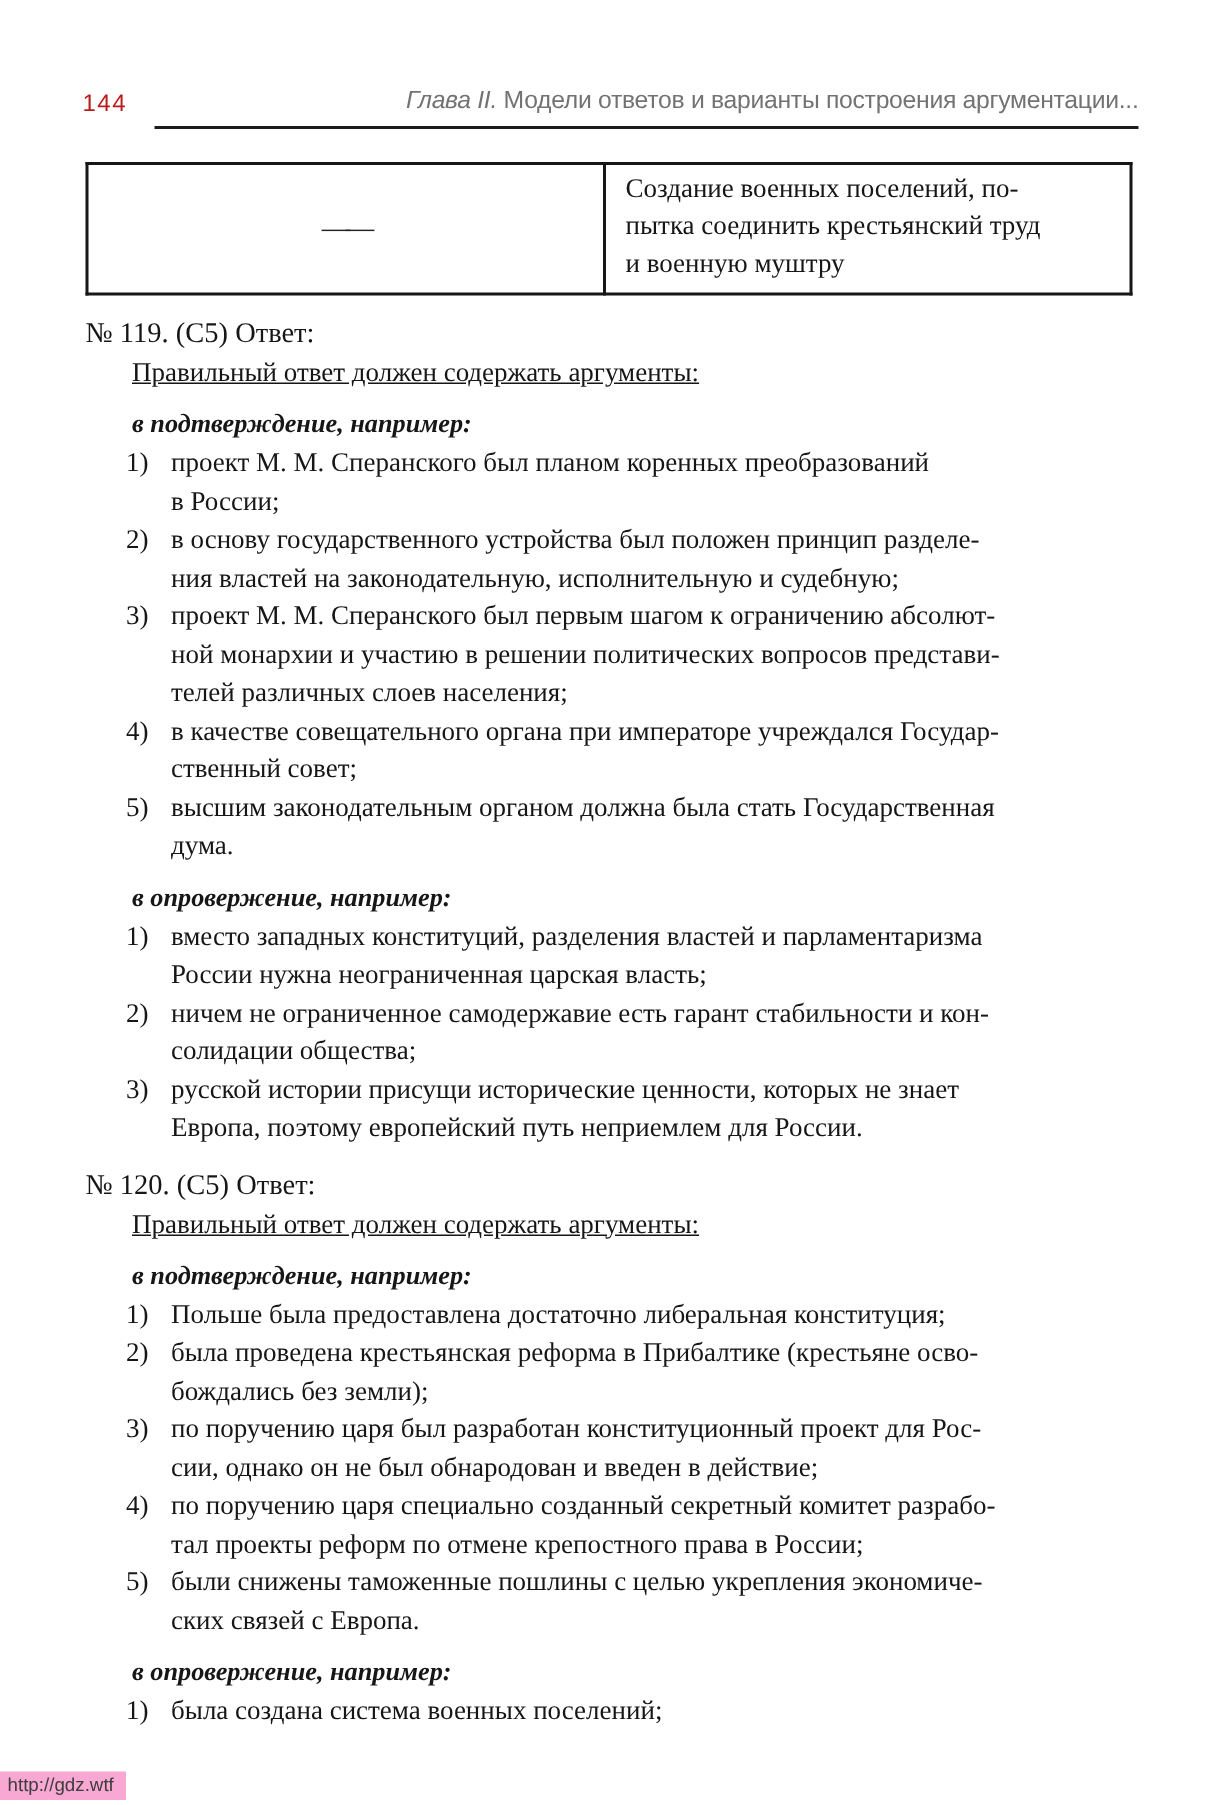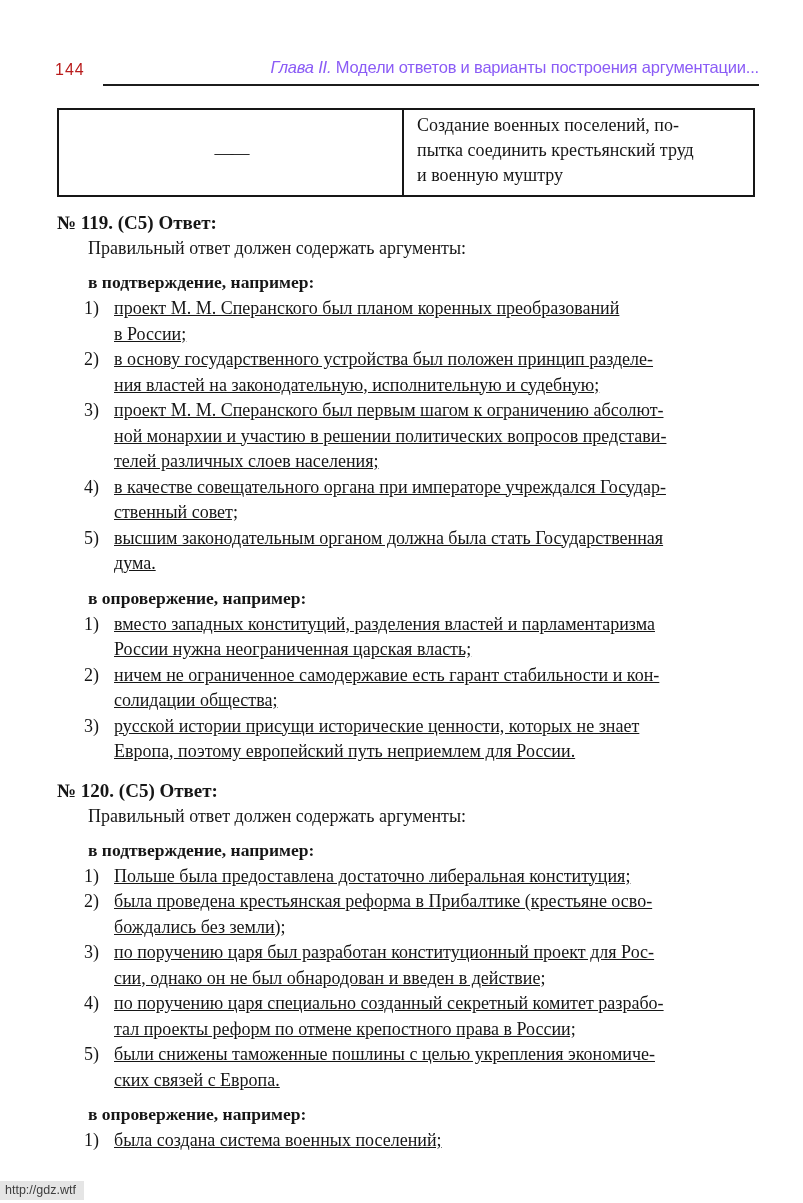--- a/index.html
+++ b/index.html
@@ -16,21 +16,21 @@
   .runhead { position: absolute; top: 58px; left: 0; right: 0; height: 38px; }
   .pageno {
     position: absolute; left: 55px; top: 3px;
     font-family: "Liberation Sans", sans-serif;
     font-size: 16px; letter-spacing: 1px; color: #b91c1c;
   }
   .chapter {
     position: absolute; left: 103px; right: 44px; top: 0;
     text-align: right;
     font-family: "Liberation Sans", sans-serif;
-    font-size: 16.5px; letter-spacing: -0.2px; color: #8b5cf6;
+    font-size: 16.5px; letter-spacing: -0.2px; color: #737373;
     padding-bottom: 7px;
     border-bottom: 2.5px solid #1c1c1c;
   }
   .chapter .prefix { font-style: italic; }
 
   
   .content { position: absolute; left: 57px; top: 108px; width: 698px; }
 
   
   table.answers {
@@ -46,36 +46,36 @@
   td.cell-dash { width: 345px; text-align: center; vertical-align: middle; }
   .dash { letter-spacing: -3px; font-size: 19px; color: #222; }
   td.cell-desc {
     font-size: 18px; line-height: 25px;
     padding: 3px 0 7px 13px; white-space: pre-line;
     vertical-align: top;
   }
 
   
   .sec { margin-top: 12px; }
-  .sec-heading { font-size: 19px; font-weight: bold; line-height: 27px; }
-  .intro { margin-left: 31px; font-size: 18px; line-height: 25px; }
+  .sec-heading { font-size: 19px; font-weight: normal; line-height: 27px; }
+  .intro { margin-left: 31px; font-size: 18px; line-height: 25px; text-decoration: underline; }
   .sublabel {
     margin-left: 31px; margin-top: 9px;
-    font-weight: bold; 
+    font-weight: bold; font-style: italic;
     font-size: 17.5px; line-height: 25px;
   }
   .items { margin-top: 1px; }
   .item { display: flex; margin-left: 27px; font-size: 18px; line-height: 25.5px; }
   .item .num { flex: 0 0 30px; }
-  .item .txt { flex: 1; white-space: pre-line; text-decoration: underline; }
+  .item .txt { flex: 1; white-space: pre-line; }
 
   
   .watermark {
     position: absolute; left: 0; bottom: 3px;
-    background: #e5e5e5;
+    background: #f9a8d4;
     font-family: "Liberation Sans", sans-serif;
     font-size: 12.5px; color: #3d3d3d;
     padding: 2px 8px 3px 5px;
   }
 </style>
 </head>
 <body>
 
 <div class="runhead">
   <span class="pageno">144</span>

